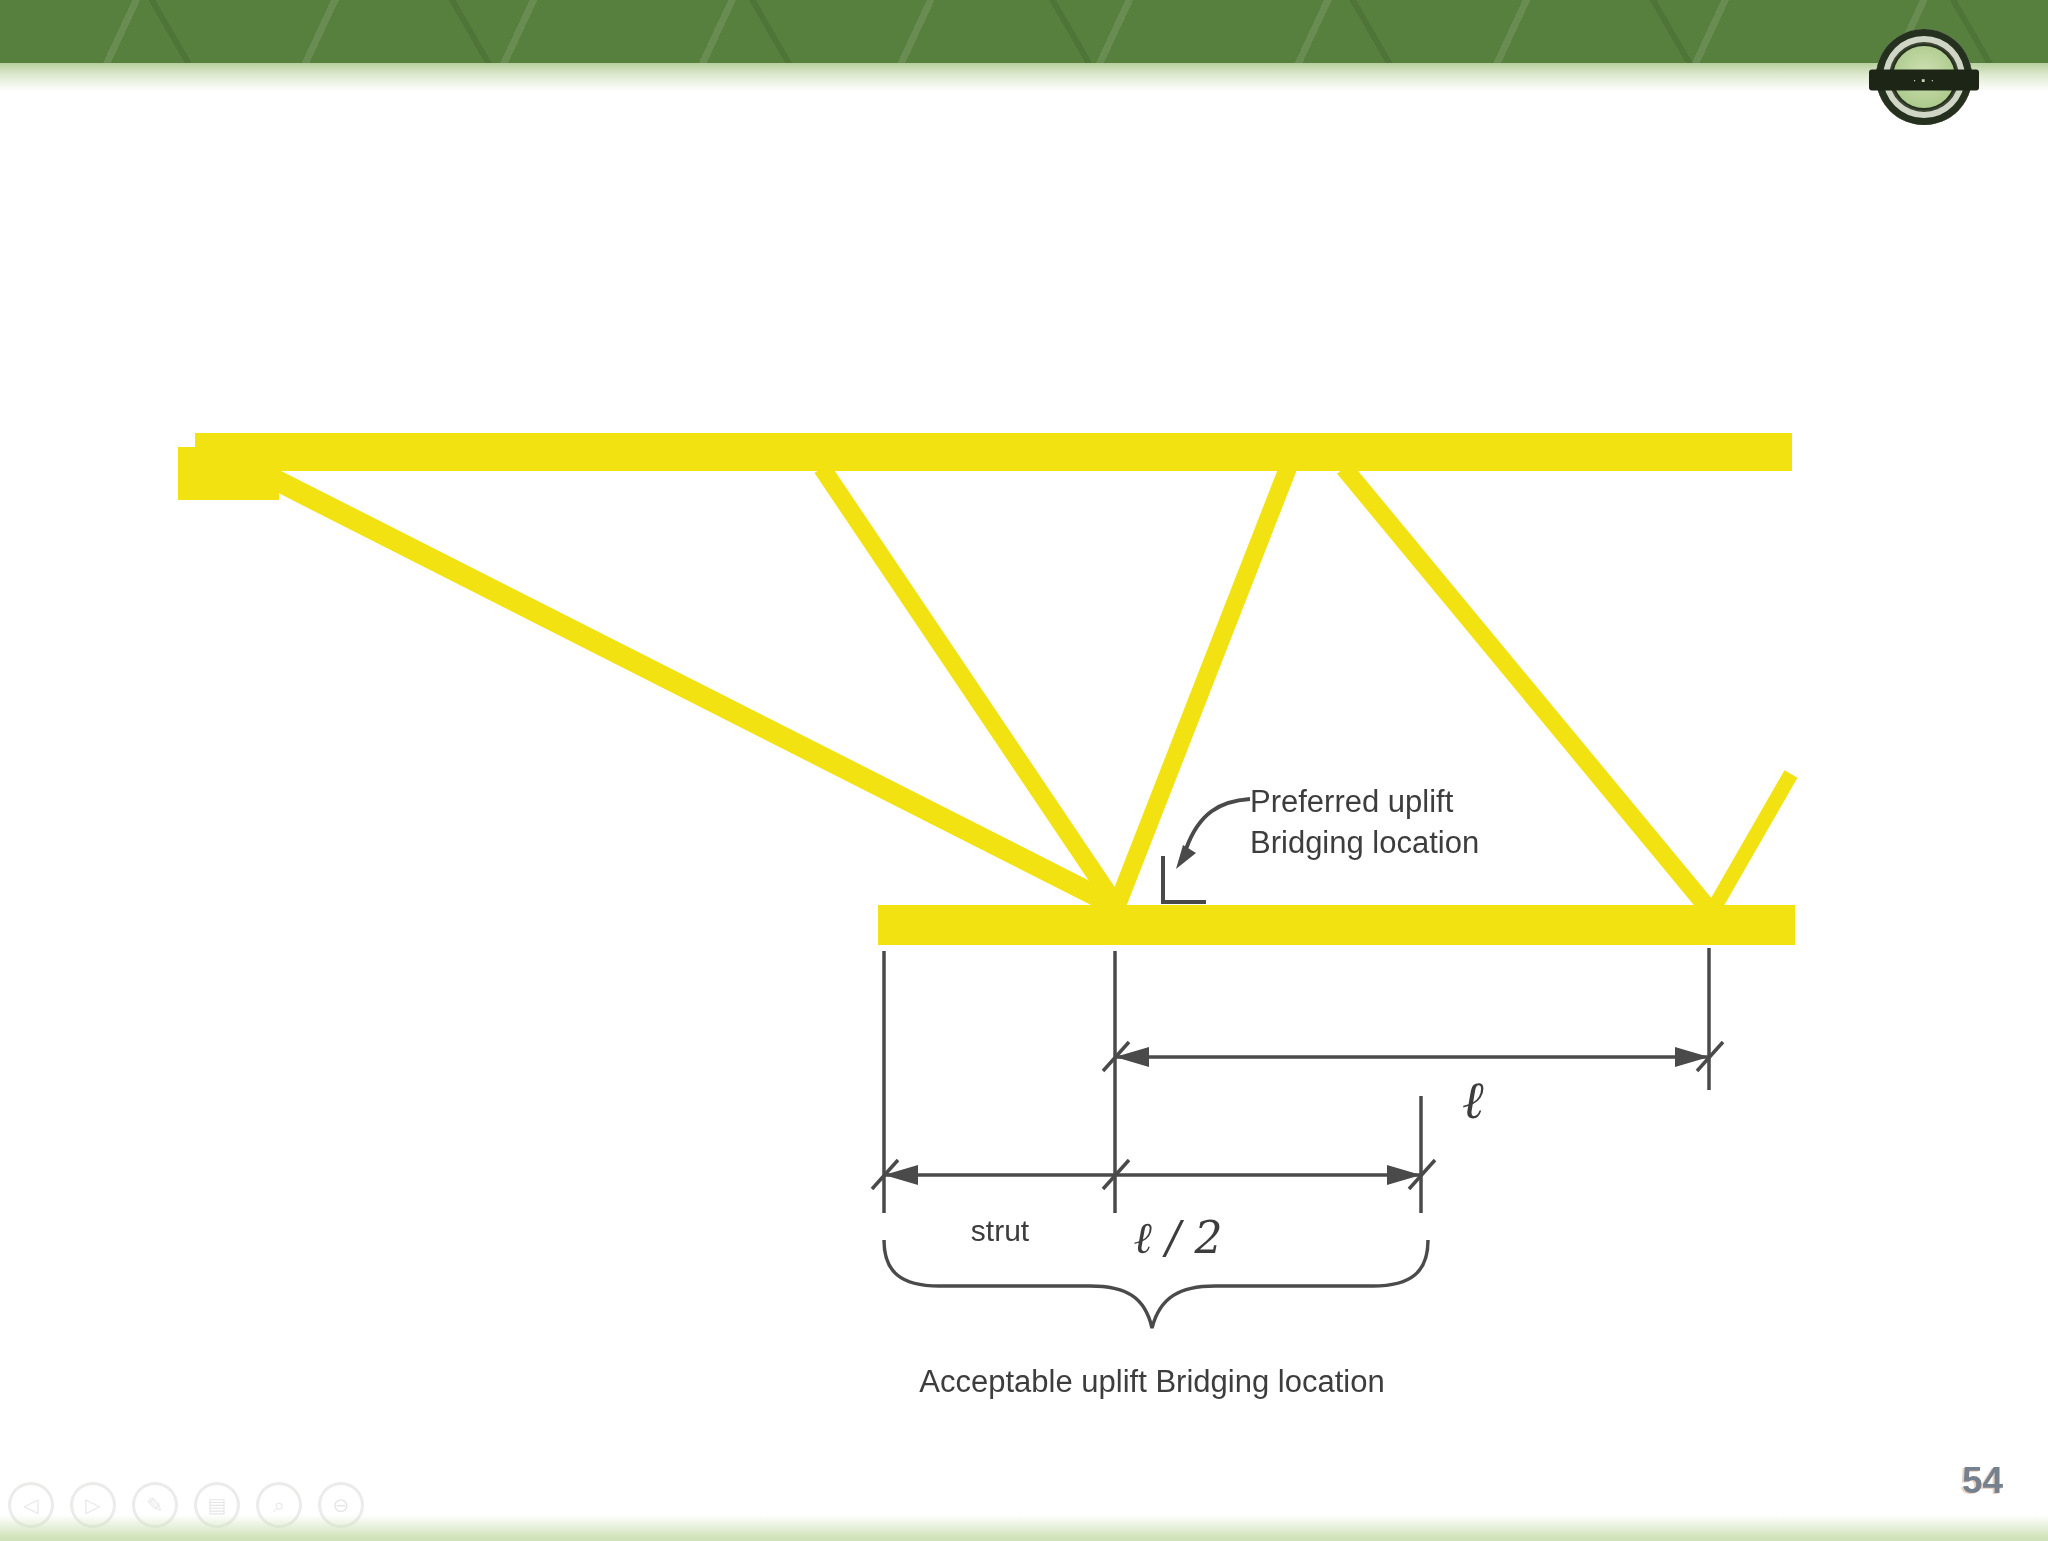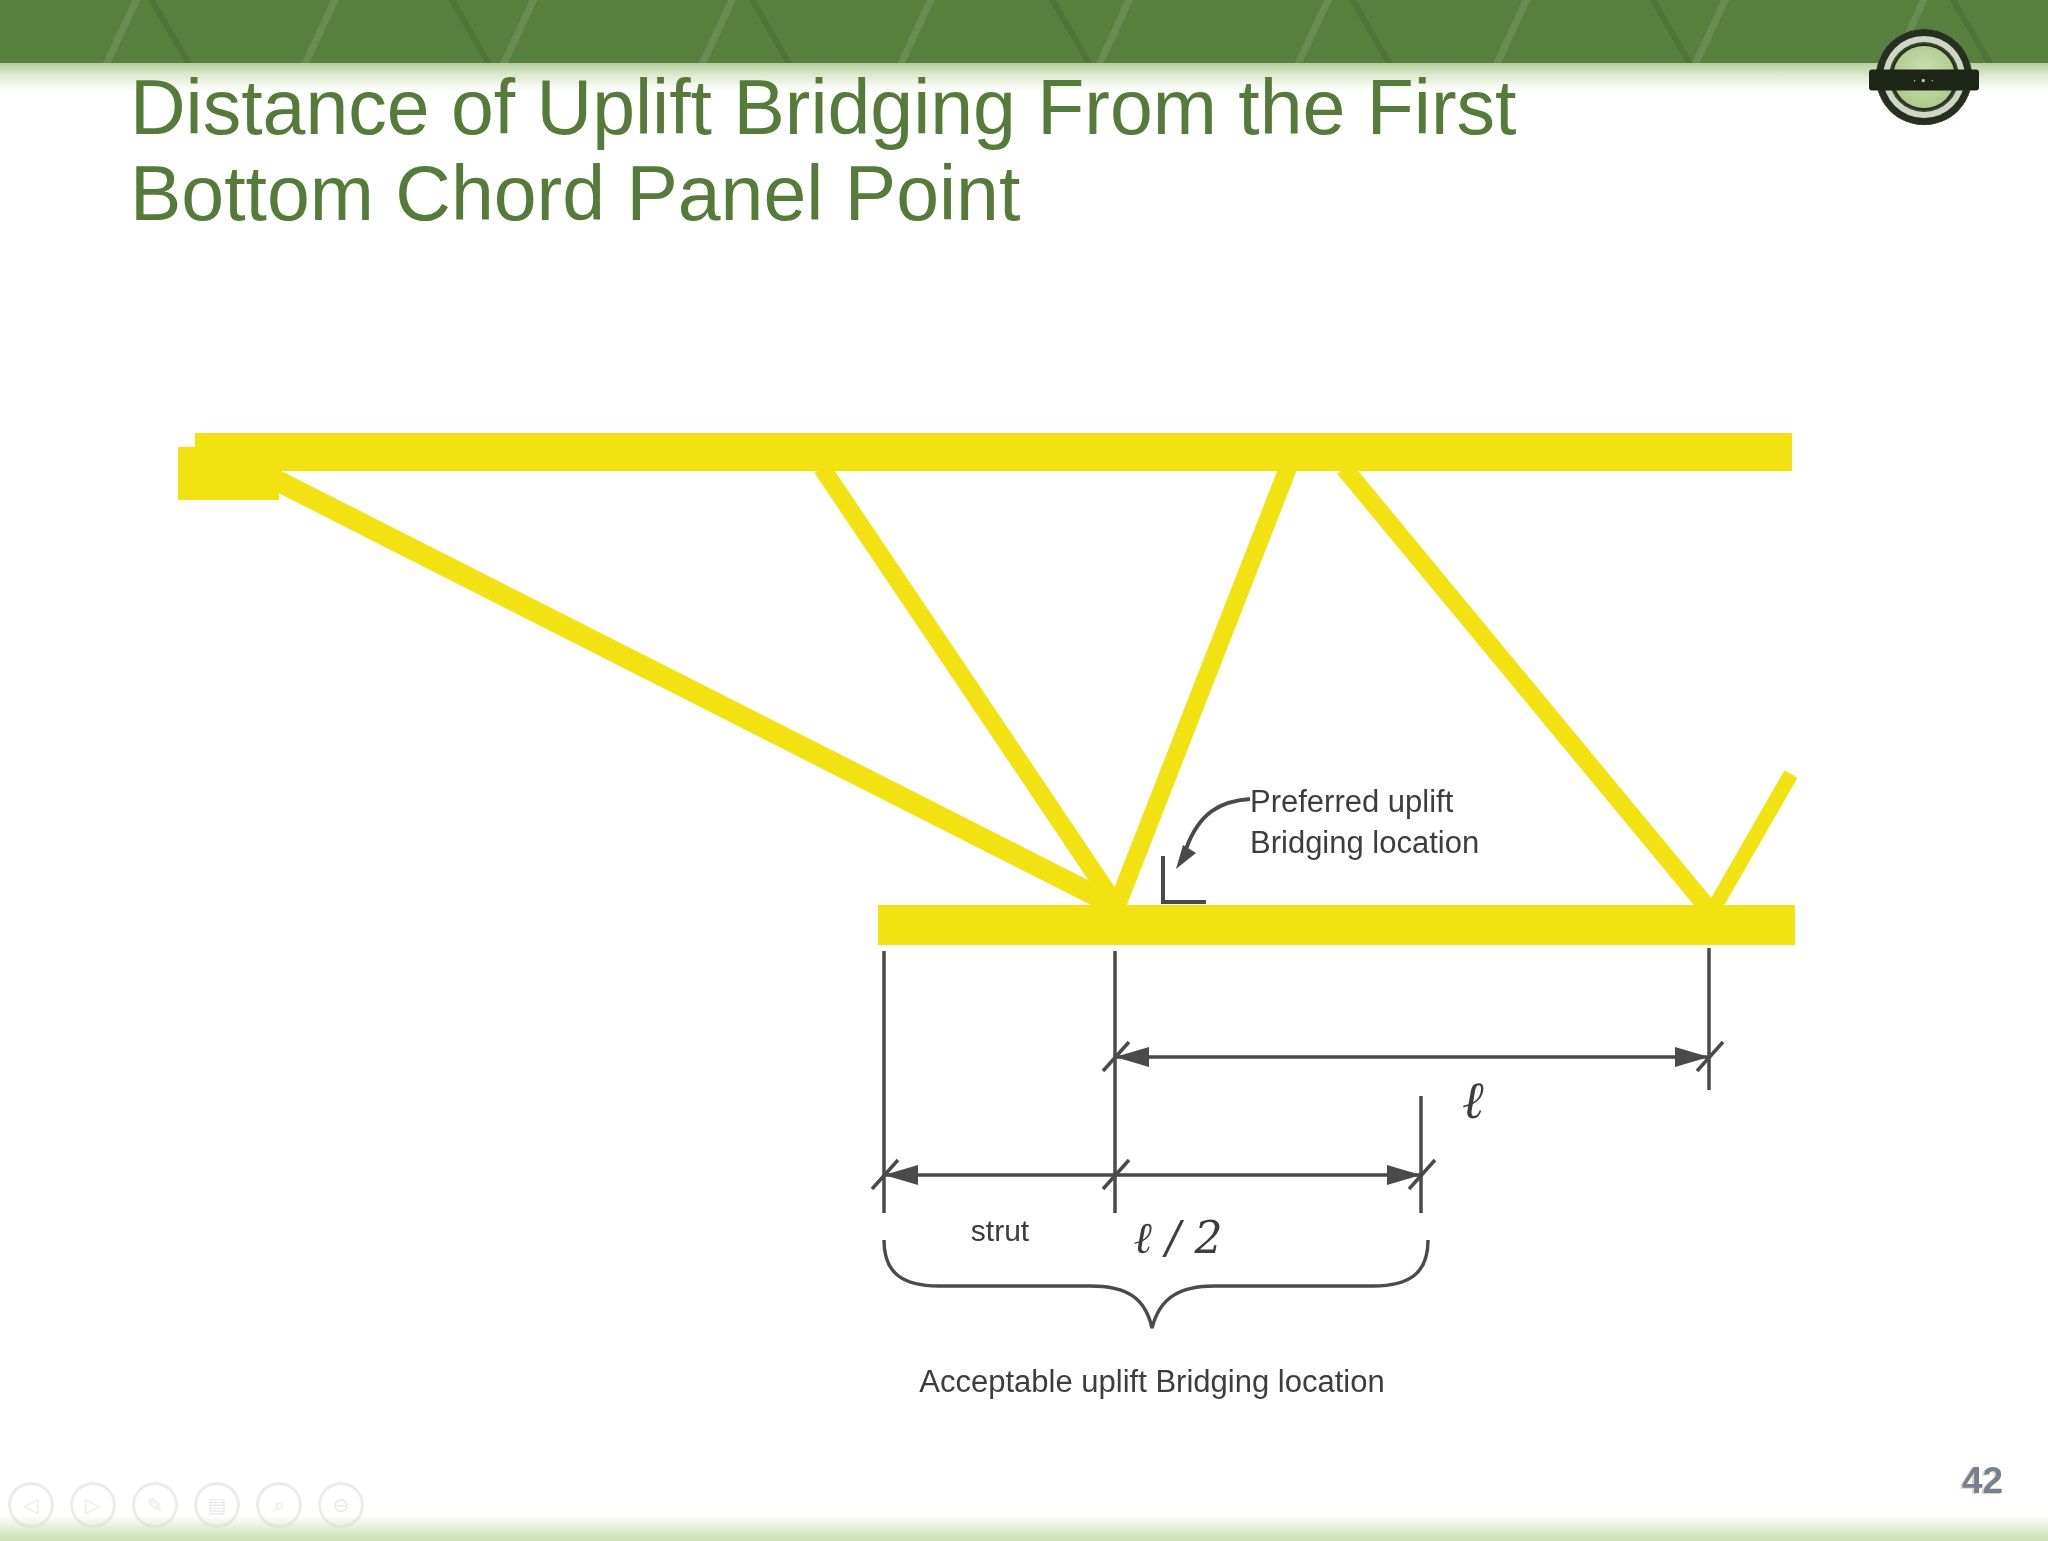--- a/index.html
+++ b/index.html
@@ -80,24 +80,20 @@
   <div class="header-fade"></div>
 
   <div class="logo">
     <div class="ring"></div>
     <div class="core"></div>
     <div class="band">
       <span class="band-mark">· ▪ ·</span>
     </div>
   </div>
 
-  <div class="title">
-    <div>Distance of Uplift Bridging From the First</div>
-    <div>Bottom Chord Panel Point</div>
-  </div>
 
   <svg class="diagram" viewBox="0 0 2048 1541">
 
     <g fill="#F2E212" stroke="none">
       <rect x="195" y="433" width="1597" height="38"></rect>
       <rect x="178" y="447" width="101" height="53"></rect>
       <rect x="878" y="905" width="917" height="40"></rect>
     </g>
     <g stroke="#F2E212" fill="none">
       <line x1="268" y1="476" x2="1120" y2="908" stroke-width="21"></line>
@@ -140,21 +136,21 @@
     </g>
 
     <text x="1250" y="812" font-size="31" class="ann-text">Preferred uplift</text>
     <text x="1250" y="853" font-size="31" class="ann-text">Bridging location</text>
     <text x="1462" y="1118" font-size="52" class="script">ℓ</text>
     <text x="1000" y="1241" font-size="30" text-anchor="middle" class="ann-text">strut</text>
     <text x="1178" y="1253" font-size="44" text-anchor="middle" class="script">ℓ / 2</text>
     <text x="1152" y="1392" font-size="31" text-anchor="middle" class="ann-text">Acceptable uplift Bridging location</text>
   </svg>
 
-  <div class="page-number">42</div>
+  <div class="page-number">54</div>
 
   <div class="viewer-toolbar">
     <div class="tool-btn">
         <span>◁</span>
       </div>
     <div class="tool-btn">
         <span>▷</span>
       </div>
     <div class="tool-btn">
         <span>✎</span>

